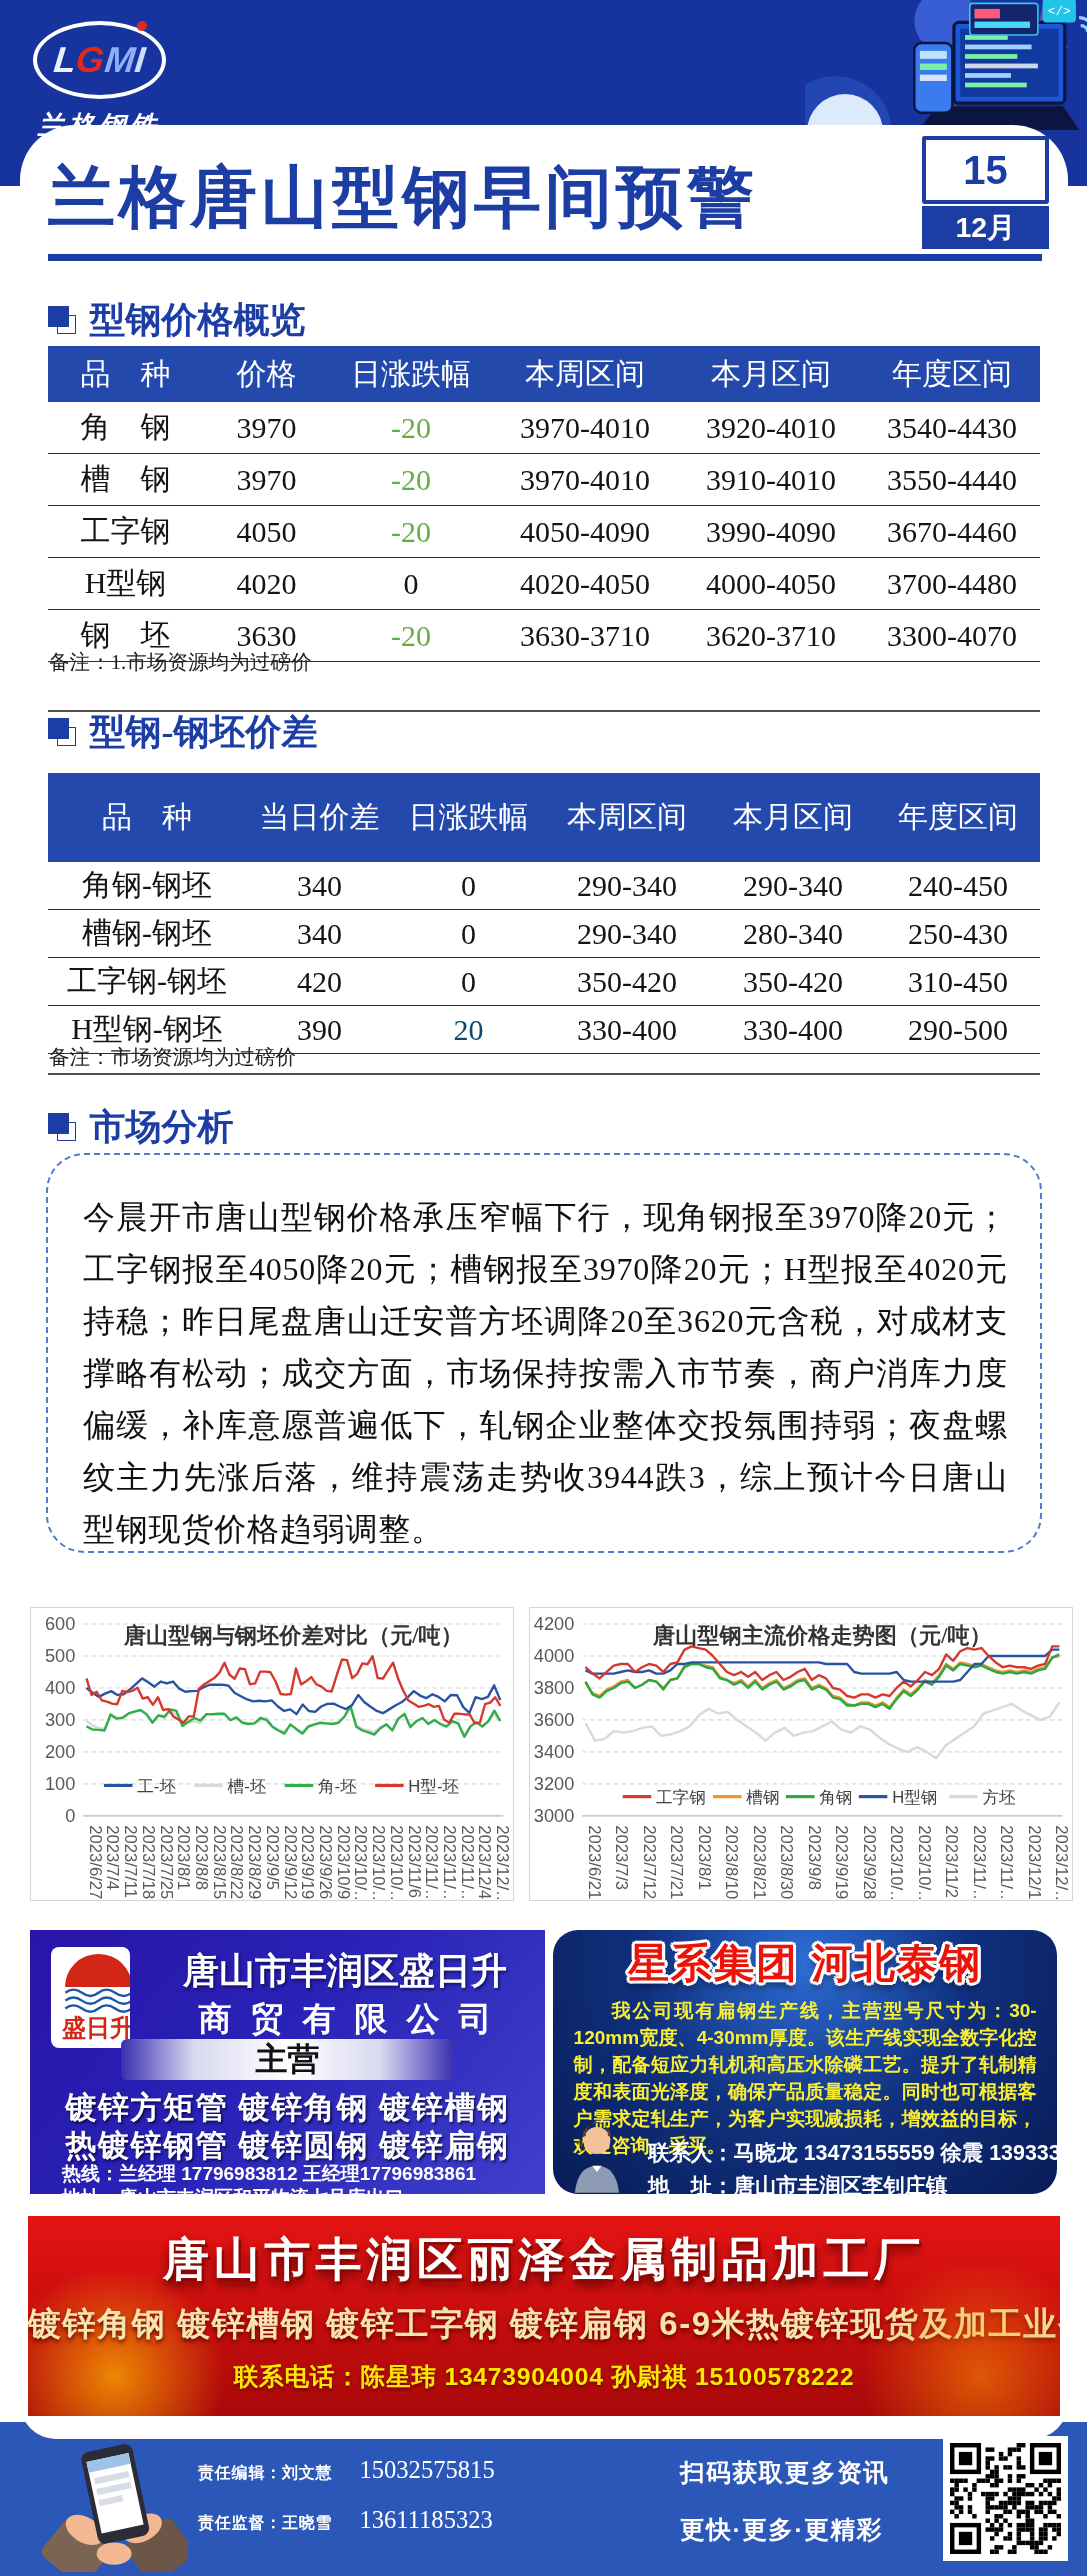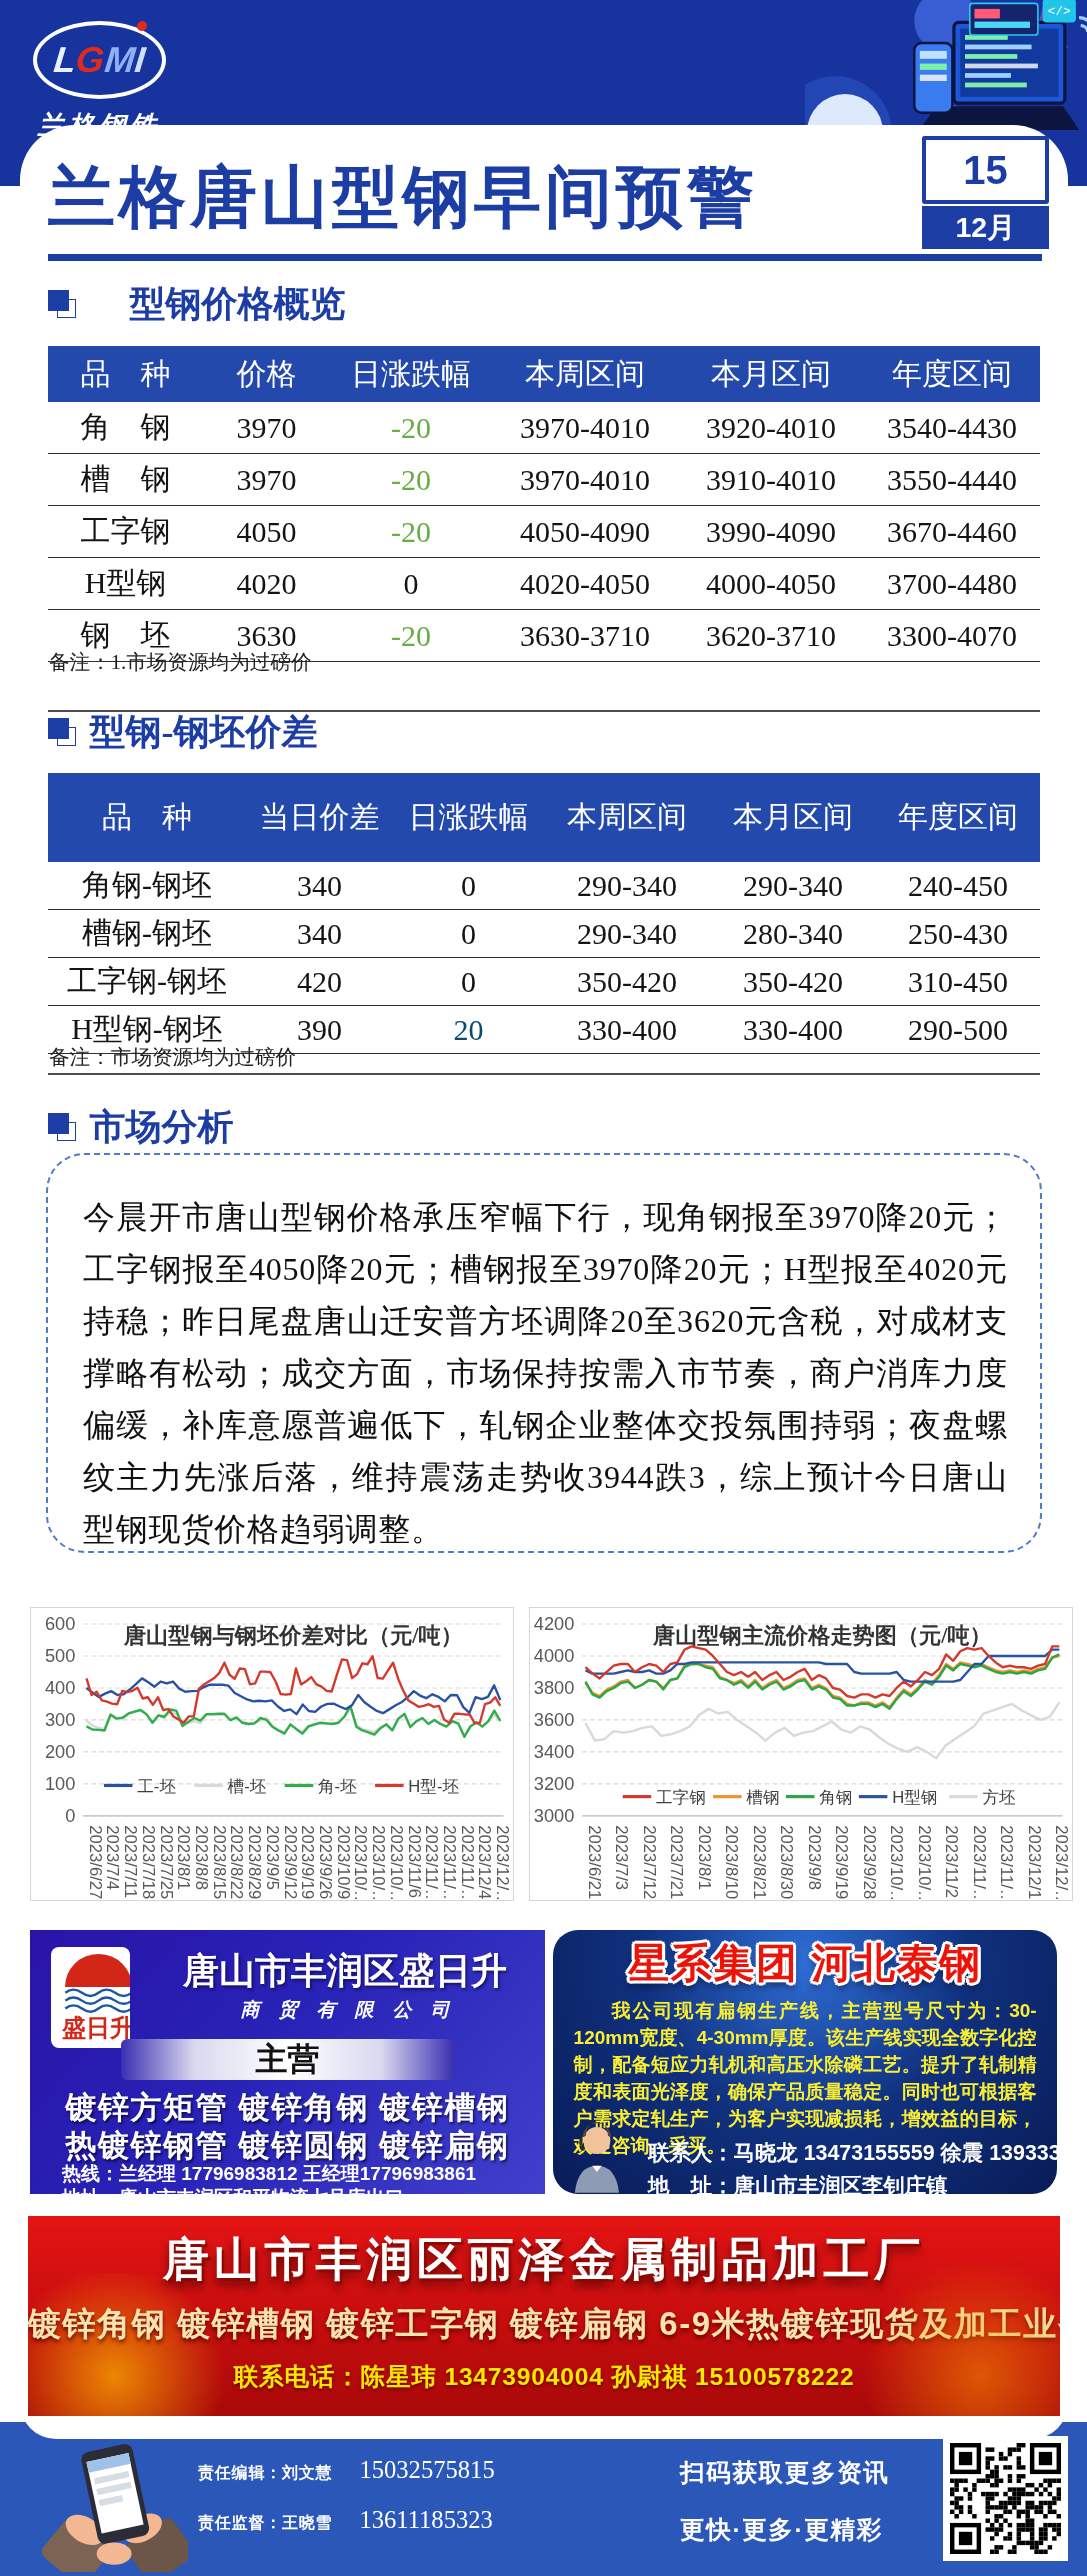--- a/index.html
+++ b/index.html
@@ -48,21 +48,21 @@
   .analysis-box{position:absolute;left:46px;top:1153px;width:996px;height:400px;border:2.4px dashed #4f7bcb;border-radius:38px;box-sizing:border-box;padding:36px 32px 0 35px;}
   .analysis-text{font-family:"Liberation Serif","DejaVu Serif",serif;font-size:32px;line-height:52px;color:#101010;text-align:justify;letter-spacing:0.8px;}
 
   
   .chartbox{position:absolute;top:1607px;background:#fff;border:0.8px solid #d6d6d6;}
   #chart1{left:30px;} #chart2{left:529px;}
 
   
   .ad-left{position:absolute;left:30px;top:1930px;width:515px;height:264px;background:linear-gradient(130deg,#2a14a8 0%,#2822b6 45%,#4040cc 100%);overflow:hidden;}
   .ad-left .ttl{position:absolute;left:127px;top:17.4px;width:376px;text-align:center;color:#fff;font-weight:bold;font-size:36px;text-shadow:1.6px 2.4px 3.2px rgba(0,0,40,.6);white-space:nowrap;}
-  .ad-left .sub{position:absolute;left:127px;top:67px;width:376px;text-align:center;color:#fff;font-weight:bold;font-size:19px;letter-spacing:19px;text-indent:19px;white-space:nowrap;font-style:italic;}
+  .ad-left .sub{position:absolute;left:127px;top:67px;width:376px;text-align:center;color:#fff;font-weight:bold;font-size:33px;letter-spacing:19px;text-indent:19px;white-space:nowrap;}
   .ad-left .band{position:absolute;left:91px;top:109px;width:333px;height:41px;border-radius:6.3px;background:linear-gradient(90deg,#3a2fb0 0%,#d9d9f0 22%,#ffffff 50%,#d9d9f0 78%,#3a2fb0 100%);display:flex;align-items:center;justify-content:center;font-size:32px;font-weight:bold;color:#111;}
   .ad-left .prod{position:absolute;left:0;width:515px;text-align:center;color:#fff;font-weight:bold;font-size:31px;letter-spacing:1.6px;text-shadow:1.6px 2.4px 2.4px rgba(0,0,40,.7);white-space:nowrap;}
   .p1{top:157px;} .p2{top:195px;}
   .ad-left .ct{position:absolute;left:32px;color:#fff;font-weight:bold;font-size:19px;white-space:nowrap;}
   .c1{top:231px;} .c2{top:255px;}
   .slogo{position:absolute;left:20.6px;top:17.4px;width:79px;height:101px;background:#fff;border-radius:8px;overflow:hidden;}
   .slogo .sun{position:absolute;left:14.3px;top:6.3px;width:67px;height:33px;border-radius:67px 67px 0 0;background:#d22716;}
   .slogo .stext{position:absolute;left:0;bottom:4.8px;width:95px;text-align:center;color:#d22716;font-weight:bold;font-size:24px;}
 
   .ad-right{position:absolute;left:553px;top:1930px;width:504px;height:264px;background:radial-gradient(circle at 50% 12%,#2e6ed6 0%,#10307e 48%,#081c56 100%);overflow:hidden;border-radius:25px;}
@@ -140,21 +140,21 @@
 
   <div class="footer-band"></div>
   <div class="card"></div>
 
   <div class="content">
     <div class="main-title">兰格唐山型钢早间预警</div>
     <div class="day-box">15</div>
     <div class="month-box">12月</div>
     <div class="title-rule"></div>
 
-    <div class="sec-head" style="left:48px;top:280px;gap:40px;">
+    <div class="sec-head" style="left:48px;top:296px;">
       <span class="bullet">
           <span class="sq-line"></span>
           <span class="sq-fill"></span>
         </span>
       <span>型钢价格概览</span>
     </div>
 
     <div class="tbl-wrap" style="top:346px;">
         <table class="ptable t1">
           <colgroup>

